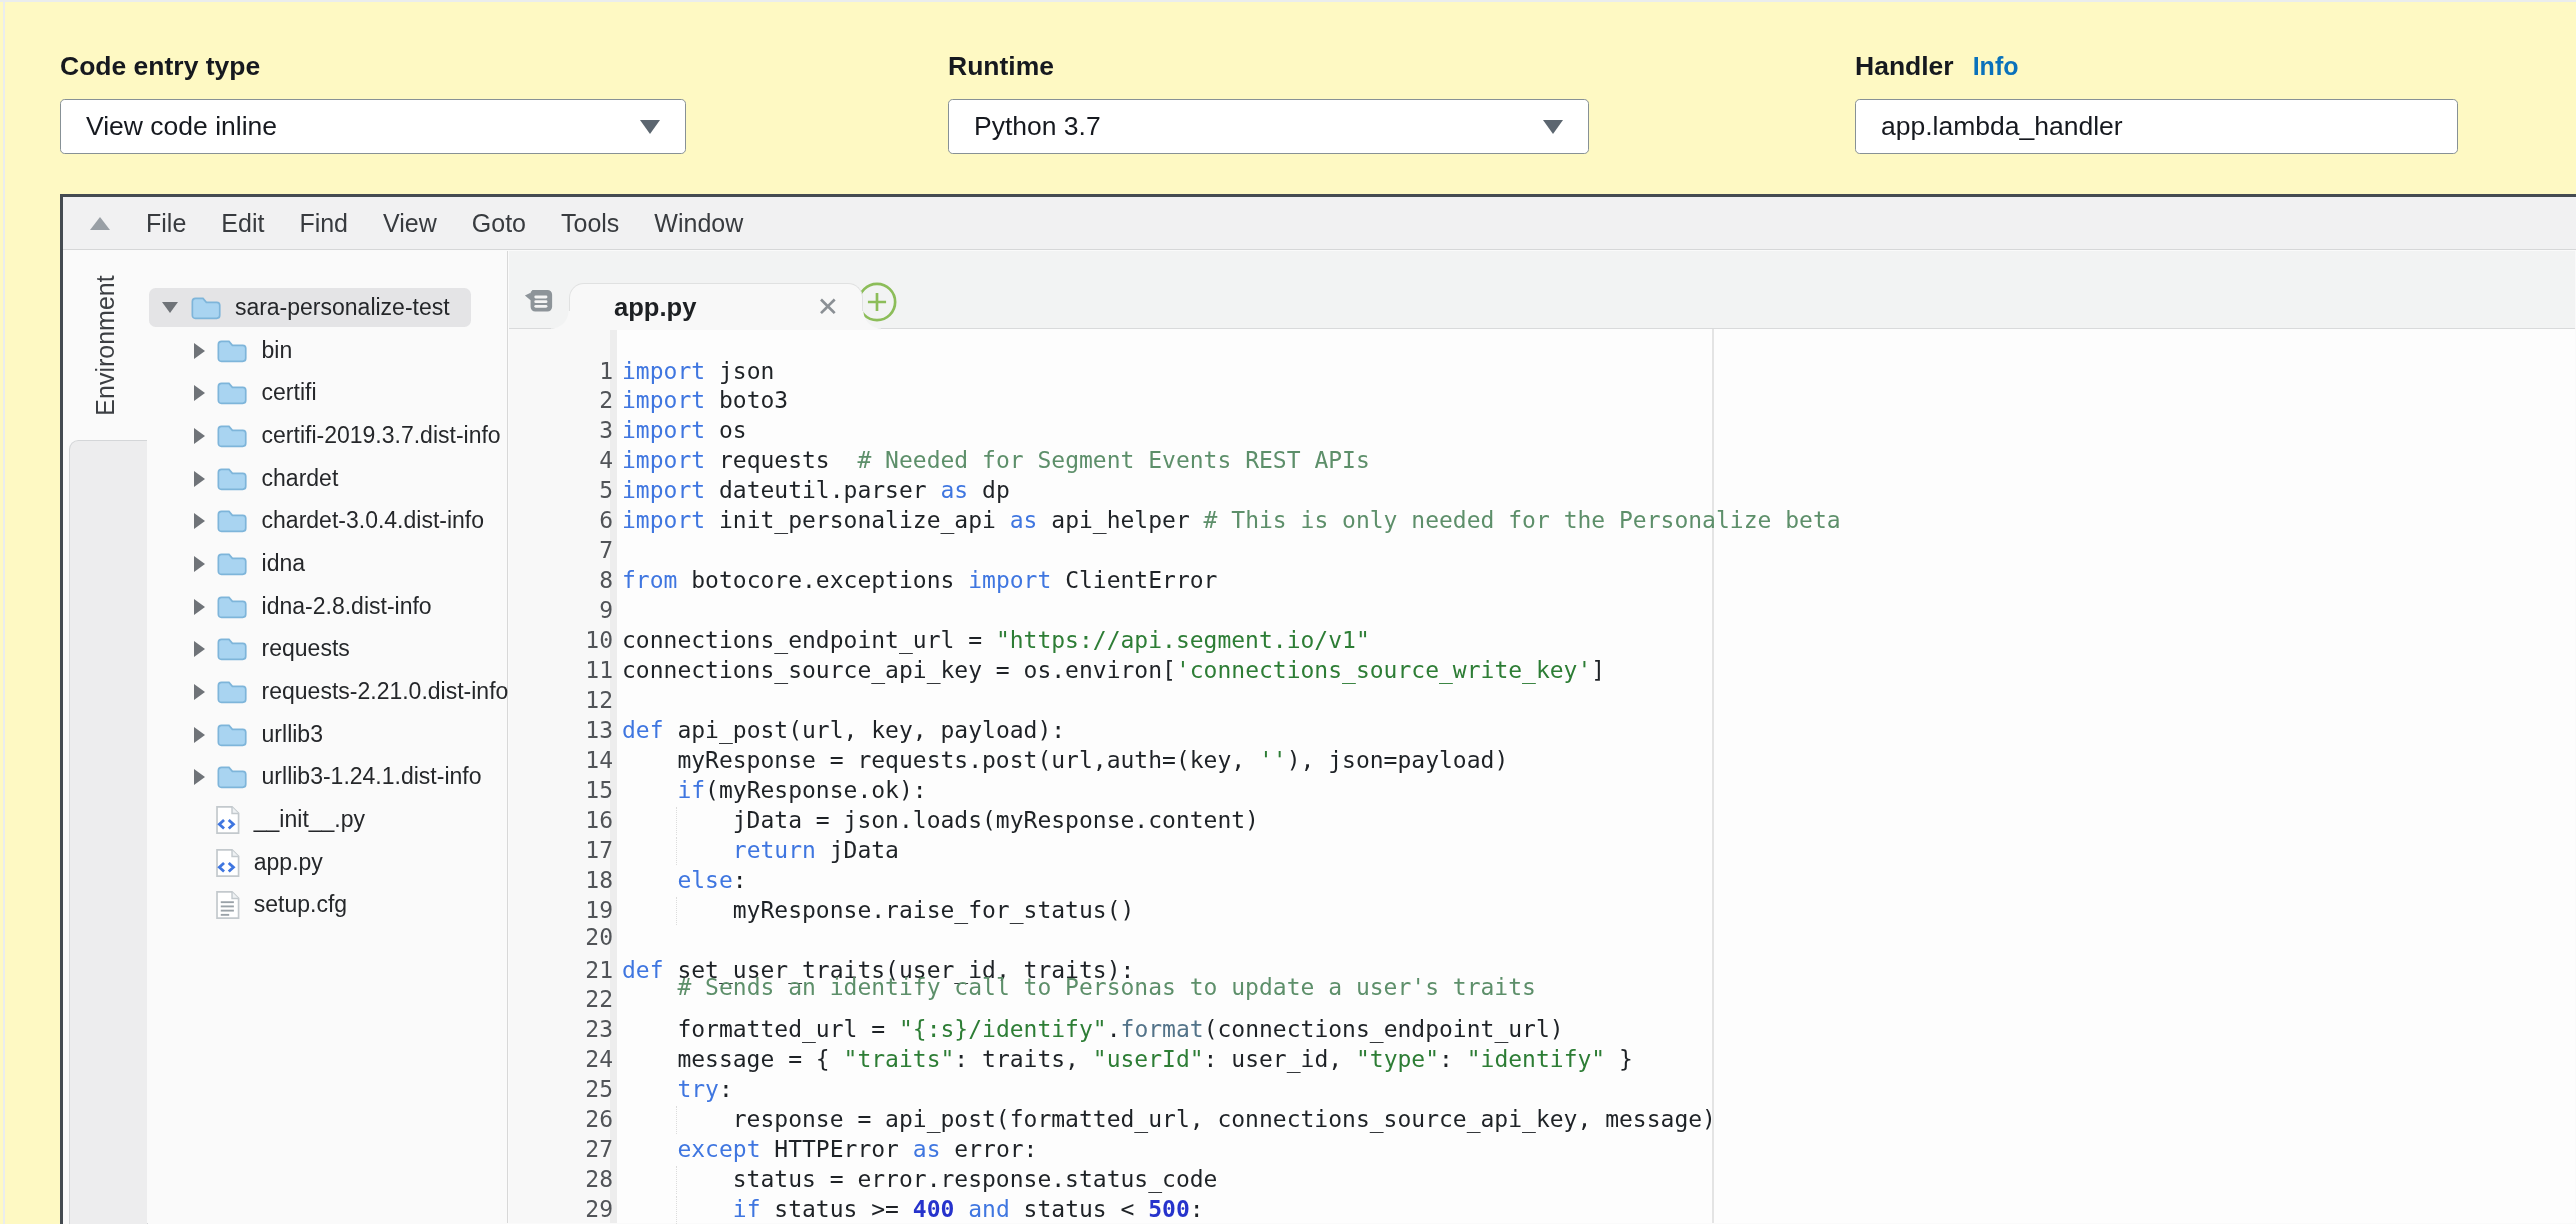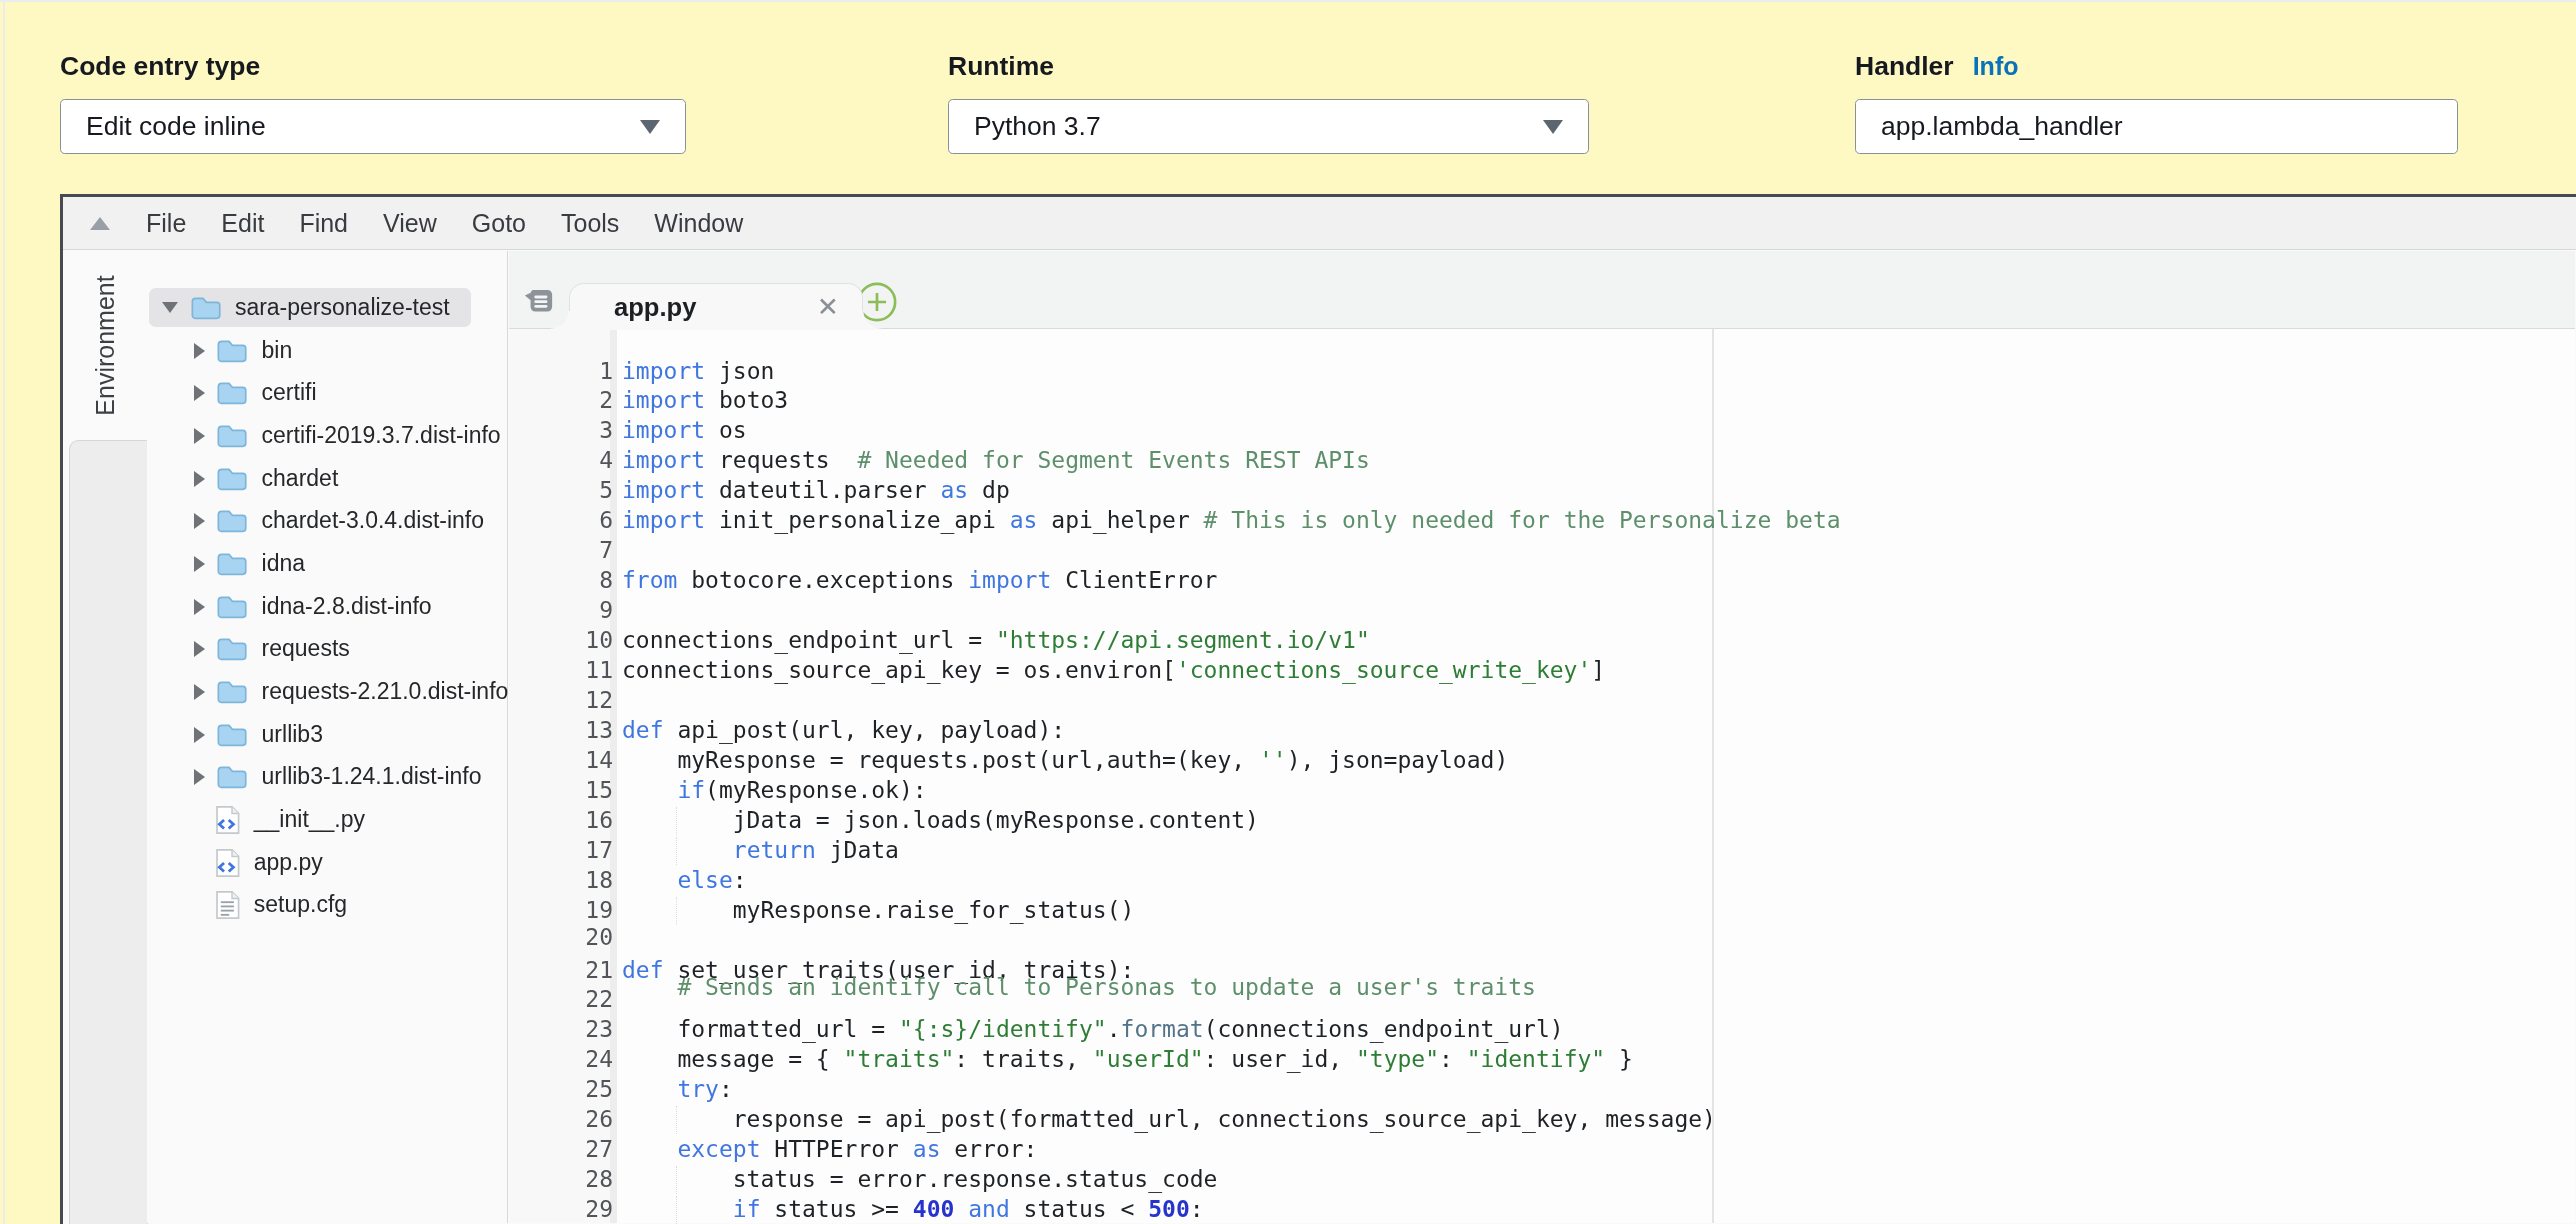--- a/index.html
+++ b/index.html
@@ -90,21 +90,21 @@
 <body>
 
 <div class="page">
   <div class="card-top"></div>
   <div class="card-left"></div>
 
   <div class="fld-label" style="left:60px;">
     <span>Code entry type</span>
   </div>
   <div class="selbox" style="left:60px;width:626px;">
-    <span>Edit code inline</span>
+    <span>View code inline</span>
     <span class="sel-arrow"></span>
   </div>
 
   <div class="fld-label" style="left:948px;">
     <span>Runtime</span>
   </div>
   <div class="selbox" style="left:948px;width:641px;">
     <span>Python 3.7</span>
     <span class="sel-arrow"></span>
   </div>

